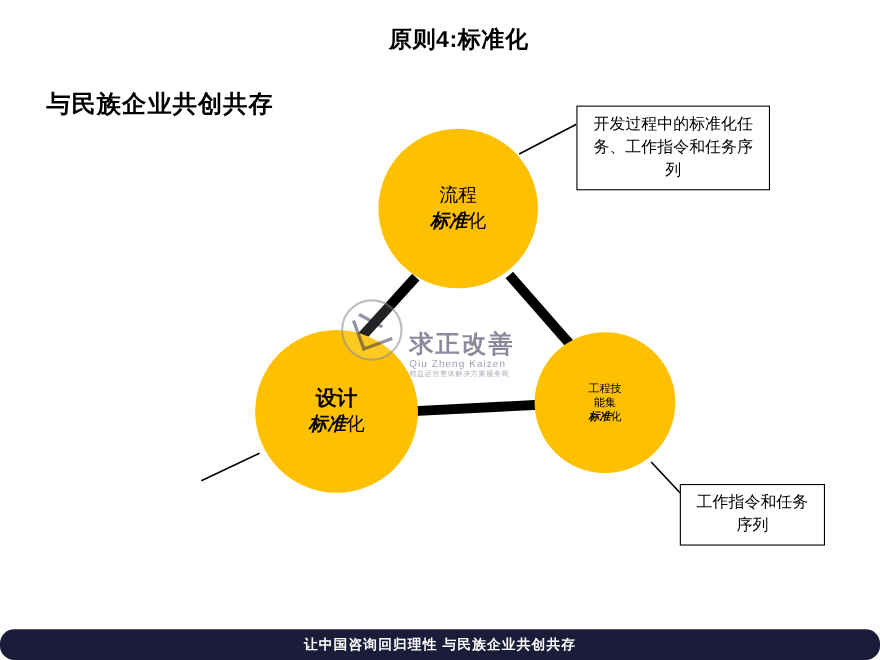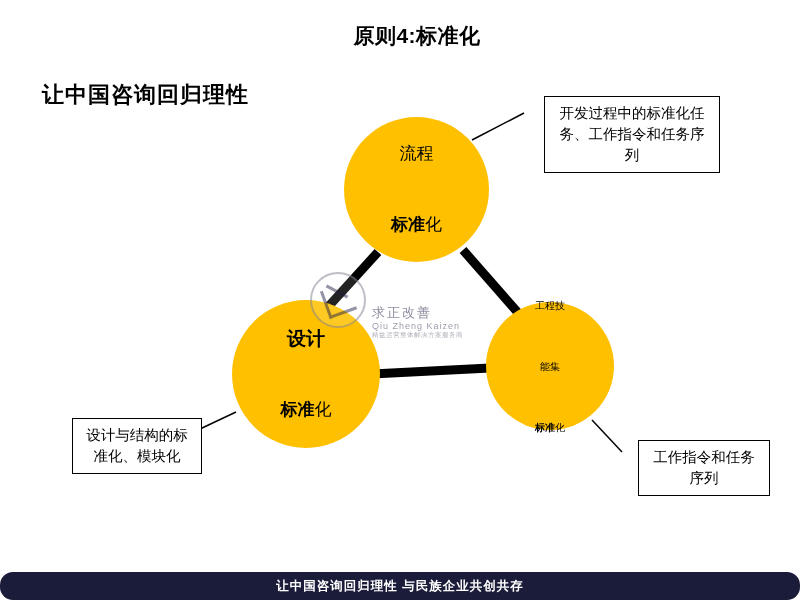--- a/index.html
+++ b/index.html
@@ -59,21 +59,20 @@
     position: absolute;
     border-radius: 50%;
     background: #FFC000;
     display: flex;
     flex-direction: column;
     align-items: center;
     justify-content: center;
     text-align: center;
     color: #000000;
     line-height: 1.3;
-    gap: 48px;
   }
   .c-top {
     left: 344px;
     top: 117px;
     width: 145px;
     height: 145px;
     font-size: 17px;
   }
   .c-left {
     left: 232px;
@@ -84,32 +83,32 @@
   }
   .c-right {
     left: 486px;
     top: 302px;
     width: 128px;
     height: 128px;
     font-size: 10px;
   }
   .bold-part {
     font-weight: bold;
+    font-style: italic;
   }
   .callout {
     position: absolute;
     border: 1.5px solid #000000;
     background: #ffffff;
     color: #000000;
     font-size: 14.5px;
     line-height: 1.45;
     text-align: center;
     padding: 6px 8px;
     box-sizing: border-box;
-    margin-left: 20px;
   }
   .callout-top {
     left: 524px;
     top: 96px;
     width: 176px;
   }
   .callout-left {
     left: 52px;
     top: 418px;
     width: 130px;
@@ -162,22 +161,22 @@
     background: #3b3b5c;
     transform: rotate(28deg);
   }
   .wm-text {
     margin-left: 6px;
     display: flex;
     flex-direction: column;
     justify-content: center;
   }
   .wm-main {
-    font-size: 13px;
-    font-weight: normal;
+    font-size: 22px;
+    font-weight: bold;
     color: #2b2b4d;
     letter-spacing: 2px;
     line-height: 1.1;
     margin-top: 46px;
   }
   .wm-pinyin {
     font-size: 9px;
     color: #4a4a6a;
     letter-spacing: 1px;
   }
@@ -202,21 +201,21 @@
     letter-spacing: 1px;
     border-radius: 13px;
   }
 </style>
 </head>
 <body>
 
 <div class="slide">
 
   <div class="title">原则4:标准化</div>
-  <div class="subtitle">让中国咨询回归理性</div>
+  <div class="subtitle">与民族企业共创共存</div>
 
   <div class="diagram">
 
     <svg class="connectors" viewBox="0 0 800 600">
 
       <line x1="378" y1="252" x2="318" y2="318" stroke="#000000" stroke-width="9"></line>
       <line x1="463" y1="250" x2="520" y2="315" stroke="#000000" stroke-width="9"></line>
       <line x1="372" y1="374" x2="490" y2="368" stroke="#000000" stroke-width="9"></line>
 
       <line x1="472" y1="140" x2="524" y2="113" stroke="#000000" stroke-width="1.5"></line>
@@ -234,21 +233,20 @@
       <span><b class="bold-part">标准</b><span>化</span></span>
     </div>
 
     <div class="circle c-right">
       <span>工程技</span>
       <span>能集</span>
       <span><b class="bold-part">标准</b><span>化</span></span>
     </div>
 
     <div class="callout callout-top">开发过程中的标准化任务、工作指令和任务序列</div>
-    <div class="callout callout-left">设计与结构的标准化、模块化</div>
     <div class="callout callout-right">工作指令和任务序列</div>
 
     <div class="watermark">
       <div class="wm-mark"></div>
       <div class="wm-text">
         <div class="wm-main">求正改善</div>
         <div class="wm-pinyin">Qiu Zheng Kaizen</div>
         <div class="wm-sub">精益运营整体解决方案服务商</div>
       </div>
     </div>

